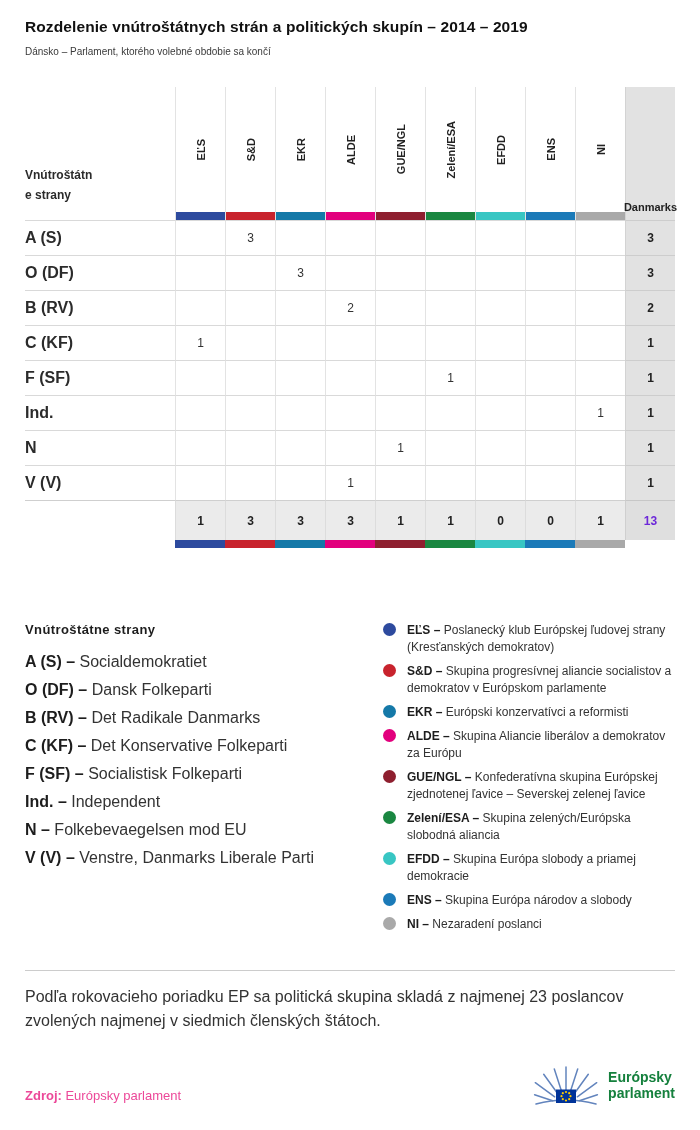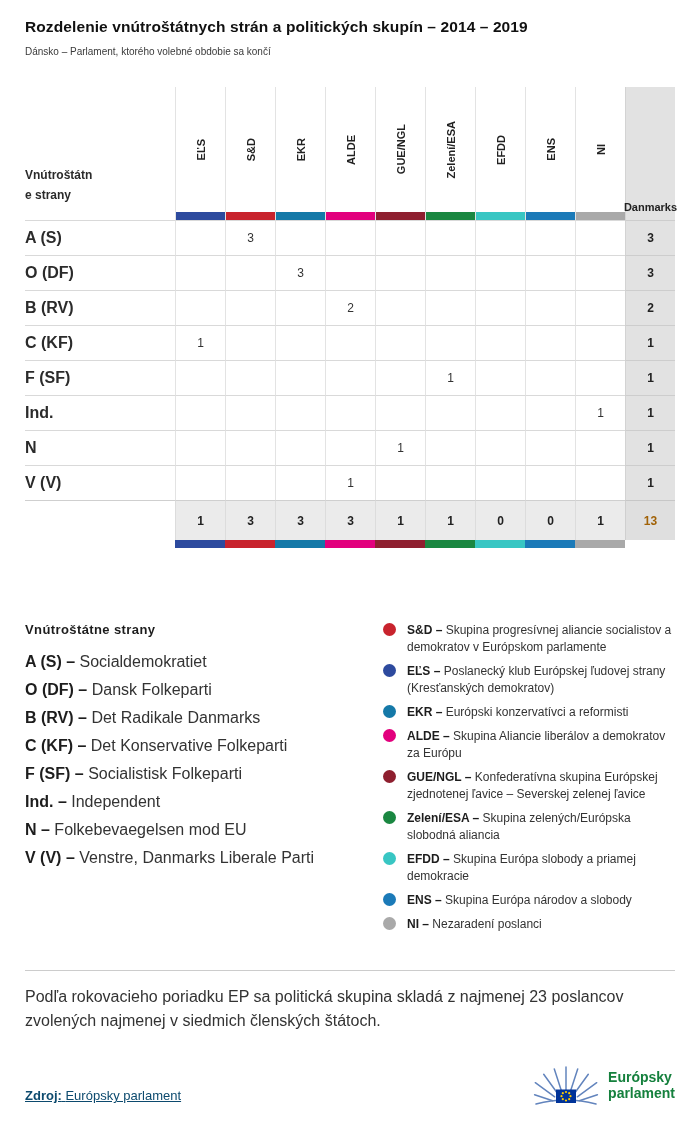--- a/index.html
+++ b/index.html
@@ -25,21 +25,21 @@
 
   .rlabel{font-size:16px;font-weight:bold;color:#2b2b2b;display:flex;align-items:center;border-top:1px solid #d9d9d9;box-sizing:border-box;}
   .cell{font-size:12px;color:#333;display:flex;align-items:center;justify-content:center;
         border-top:1px solid #d9d9d9;border-left:1px solid #e3e3e3;box-sizing:border-box;}
   .seats{font-size:12px;font-weight:bold;color:#222;background:#e2e2e2;display:flex;align-items:center;justify-content:center;
          border-top:1px solid #cdcdcd;border-left:1px solid #d3d3d3;box-sizing:border-box;}
 
   .tlabel{border-top:1px solid #cfcfcf;}
   .tcell{font-size:12px;font-weight:bold;color:#222;background:#ebebeb;display:flex;align-items:center;justify-content:center;
          border-top:1px solid #cfcfcf;border-left:1px solid #dcdcdc;box-sizing:border-box;}
-  .tseats{font-size:12px;font-weight:bold;color:#a16207;background:#dfdfdf;display:flex;align-items:center;justify-content:center;
+  .tseats{font-size:12px;font-weight:bold;color:#6d28d9;background:#dfdfdf;display:flex;align-items:center;justify-content:center;
           border-top:1px solid #c7c7c7;border-left:1px solid #cfcfcf;box-sizing:border-box;}
   .bspacer{background:transparent;}
   .bbar{height:8px;}
 
   
   .legends{display:flex;margin-top:74px;}
   .legend-left{flex:0 0 358px;}
   .legend-right{flex:1;}
   .lheading{font-size:13px;font-weight:bold;color:#1d1d1d;letter-spacing:.4px;margin-bottom:16px;}
   .rheading{font-size:12px;font-weight:bold;color:#1d1d1d;margin-bottom:14px;}
@@ -47,21 +47,21 @@
   .pitem b{color:#1d1d1d;}
   .gitem{display:flex;gap:11px;margin-bottom:7px;}
   .dot{width:13px;height:13px;border-radius:50%;flex:none;margin-top:1px;}
   .gtext{font-size:12px;color:#333;line-height:1.42;}
   .gtext b{color:#1d1d1d;}
 
   
   .rule{border-top:1px solid #cccccc;margin-top:30px;}
   .footnote{font-size:16px;color:#333;line-height:1.5;margin-top:14px;max-width:645px;}
   .sourcerow{display:flex;justify-content:space-between;align-items:flex-end;margin-top:30px;}
-  .source{font-size:13px;color:#0c4a6e;padding-bottom:4px;text-decoration:underline;}
+  .source{font-size:13px;color:#ec4899;padding-bottom:4px;}
   .source b{font-weight:bold;}
   .logo{display:flex;align-items:center;gap:9px;}
   .logotext{font-size:14px;font-weight:bold;color:#15803d;line-height:1.15;}
 </style>
 </head>
 <body>
 
 <div class="page">
 
   <div class="title">Rozdelenie vnútroštátnych strán a politických skupín – 2014 – 2019</div>
@@ -286,26 +286,26 @@
       <div class="pitem"><b>C (KF) –</b> <span>Det Konservative Folkeparti</span></div>
       <div class="pitem"><b>F (SF) –</b> <span>Socialistisk Folkeparti</span></div>
       <div class="pitem"><b>Ind. –</b> <span>Independent</span></div>
       <div class="pitem"><b>N –</b> <span>Folkebevaegelsen mod EU</span></div>
       <div class="pitem"><b>V (V) –</b> <span>Venstre, Danmarks Liberale Parti</span></div>
     </div>
 
     <div class="legend-right">
 
       <div class="gitem">
+          <span class="dot" style="background: rgb(45, 74, 158);"></span>
+          <span class="gtext"><b>EĽS –</b> <span>Poslanecký klub Európskej ľudovej strany (Kresťanských demokratov)</span></span>
+        </div>
+      <div class="gitem">
           <span class="dot" style="background: rgb(200, 35, 45);"></span>
           <span class="gtext"><b>S&amp;D –</b> <span>Skupina progresívnej aliancie socialistov a demokratov v Európskom parlamente</span></span>
-        </div>
-      <div class="gitem">
-          <span class="dot" style="background: rgb(45, 74, 158);"></span>
-          <span class="gtext"><b>EĽS –</b> <span>Poslanecký klub Európskej ľudovej strany (Kresťanských demokratov)</span></span>
         </div>
       <div class="gitem">
           <span class="dot" style="background: rgb(21, 121, 168);"></span>
           <span class="gtext"><b>EKR –</b> <span>Európski konzervatívci a reformisti</span></span>
         </div>
       <div class="gitem">
           <span class="dot" style="background: rgb(226, 0, 125);"></span>
           <span class="gtext"><b>ALDE –</b> <span>Skupina Aliancie liberálov a demokratov za Európu</span></span>
         </div>
       <div class="gitem">

